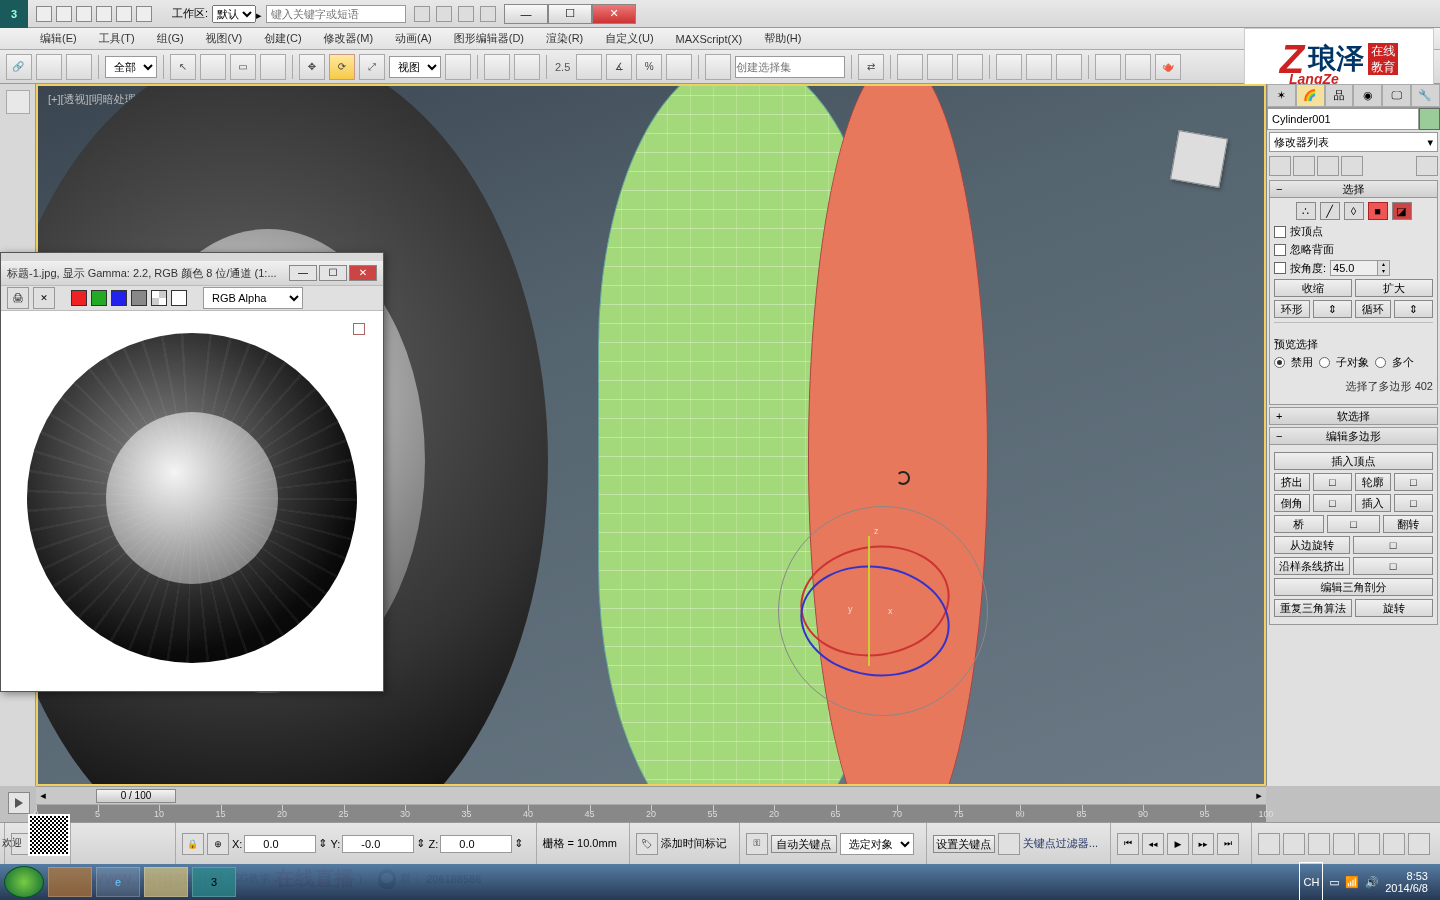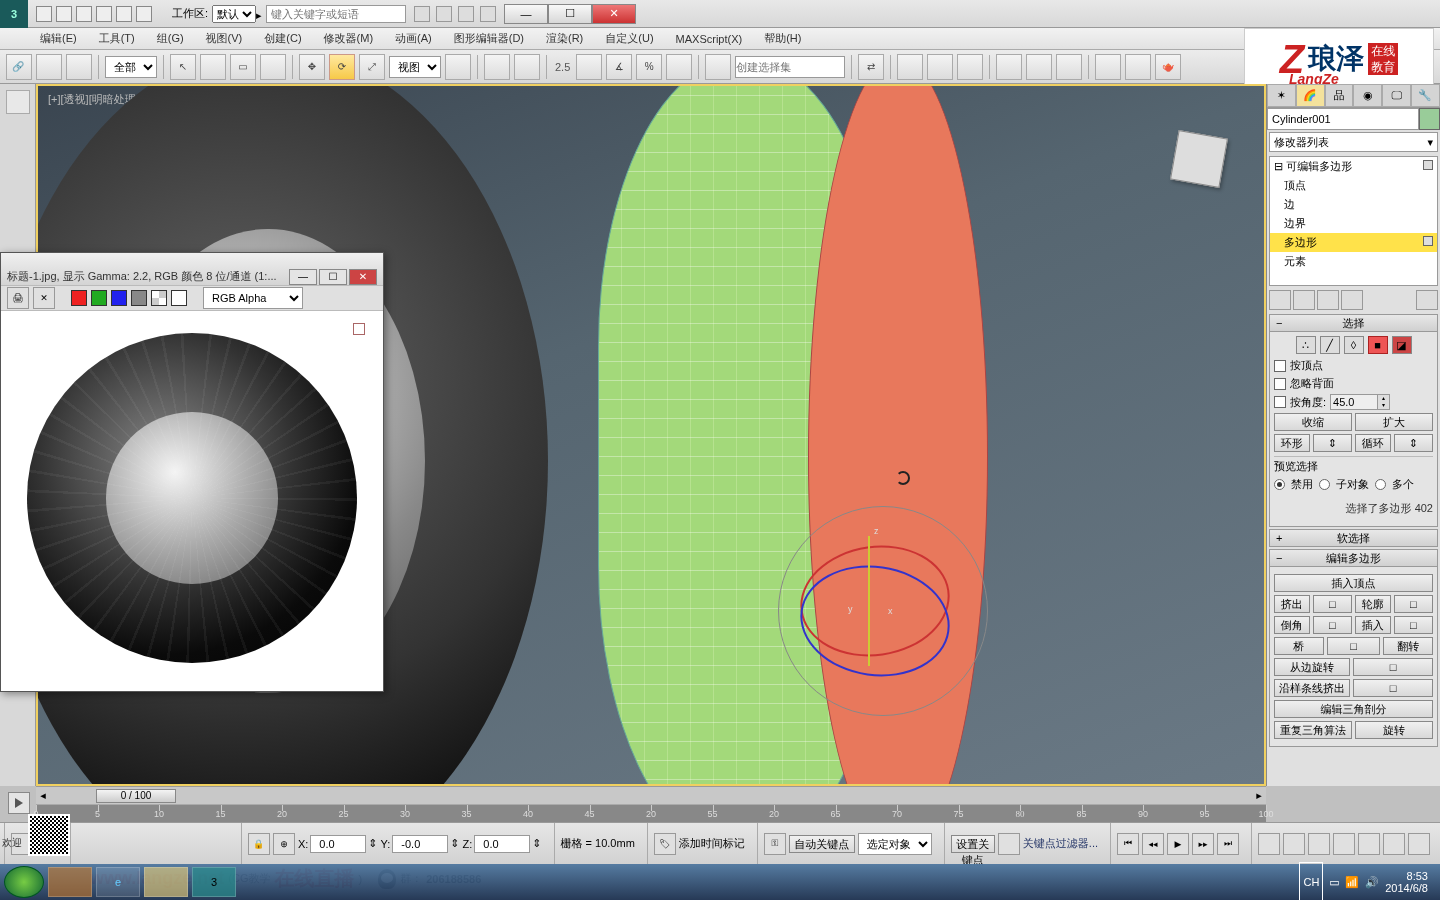--- a/index.html
+++ b/index.html
@@ -101,21 +101,21 @@
 .btn-row { display:flex; gap:3px; margin:3px 0; }
 .pbtn { flex:1; height:18px; border:1px solid #888; background:linear-gradient(#f0f0f0,#d8d8d8); text-align:center; line-height:16px; }
 .pbtn.small { padding: 0 2px; }
 .radio-row { display:flex; gap:6px; align-items:center; margin:3px 0; }
 .radio { width:11px;height:11px;border:1px solid #666;border-radius:50%;background:#fff;display:inline-flex;align-items:center;justify-content:center; }
 .radio.on::after { content:""; width:5px;height:5px;background:#333;border-radius:50%; }
 .status-txt { text-align:right; padding:6px 0; color:#333; }
 
 
 .imgwin { position:absolute; left:0; top:252px; width:384px; background:#d8d8d8; border:1px solid #555; box-shadow:2px 2px 8px rgba(0,0,0,.4); }
-.imgwin .tb { height:24px; background:linear-gradient(#f0f0f0,#d4d4d4); display:flex;align-items:flex-start;padding:16px 6px; }
+.imgwin .tb { height:24px; background:linear-gradient(#f0f0f0,#d4d4d4); display:flex;align-items:center;padding:0 6px;margin-top:8px; }
 .imgwin .tb .t { flex:1; color:#333; font-size:11px; white-space:nowrap; overflow:hidden; }
 .imgwin .wb { display:flex; gap:2px; }
 .imgwin .wb div { width:28px;height:16px;border:1px solid #888;background:#e4e4e4;text-align:center;line-height:14px;font-size:10px; }
 .imgwin .wb .cl { background:#c44;color:#fff; }
 .imgwin .tools { height:26px; background:#e0e0e0; display:flex;align-items:center;padding:0 6px;gap:4px;border-top:1px solid #bbb;border-bottom:1px solid #bbb; }
 .imgwin .sw { width:16px;height:16px;border:1px solid #333; }
 .imgwin .canvas { height:380px; background:#fff; padding:12px; position:relative; }
 .imgwin .crop { position:absolute; top:12px; right:18px; width:12px;height:12px;border:1px solid #a66; }
 .tire2 { width:330px;height:330px;margin:10px auto;border-radius:50%;background:radial-gradient(circle at 42% 38%,#888 0%,#333 45%,#0a0a0a 70%,#000 100%); position:relative; overflow:hidden; }
 .tire2::before { content:""; position:absolute; inset:24%; border-radius:50%; background:radial-gradient(circle at 40% 35%,#f4f4f4,#aaa 50%,#666); }
@@ -127,21 +127,21 @@
 .tl-knob { position:absolute; left:60px; width:80px; height:14px; background:linear-gradient(#f4f4f4,#ccc); border:1px solid #888; text-align:center; line-height:12px; font-size:10px; }
 .tl-ruler { height:18px; background:#888; position:relative; }
 .tl-tick { position:absolute; top:0; width:1px; height:6px; background:#ccc; }
 .tl-num { position:absolute; top:4px; color:#ddd; font-size:9px; transform:translateX(-50%); }
 
 
 .bottom { position:absolute; left:0; right:0; bottom:0; height:42px; background:linear-gradient(#e6e6e6,#d2d2d2); border-top:1px solid #999; display:flex; align-items:center; padding:0 4px; gap:6px; }
 .bottom .seg { display:flex; align-items:center; gap:3px; border-left:1px solid #aaa; padding:0 6px; height:100%; }
 .bot-btn { width:22px;height:22px;border:1px solid #999;background:#e0e0e0;display:flex;align-items:center;justify-content:center;font-size:9px; }
 .coord { display:flex;align-items:center;gap:2px; }
-.coord input { width:56px; height:18px; border:1px solid #999; background:#fff; padding:0 8px; }
+.coord input { width:72px; height:18px; border:1px solid #999; background:#fff; padding:0 18px; }
 .promo { position:absolute; left:90px; bottom:8px; font-size:15px; display:flex;align-items:center;gap:4px; }
 .promo .url { color:#c22; font-weight:bold; font-size:18px; }
 .promo .live { color:#c22; font-weight:bold; font-size:20px; }
 .qqgrp { display:flex;align-items:center;gap:4px; margin-left:12px; }
 .penguin { width:18px;height:20px;background:#222;border-radius:50% 50% 40% 40%; position:relative; }
 .penguin::after{content:"";position:absolute;left:3px;top:4px;width:12px;height:10px;background:#fff;border-radius:50%;}
 
 .win-taskbar { position:absolute; left:0; right:0; bottom:0; height:36px; background:linear-gradient(rgba(80,120,160,.95),rgba(30,50,80,.95)); display:flex;align-items:center;padding:0 4px; }
 .start { width:40px;height:32px;border-radius:50%;background:radial-gradient(circle,#7c4,#163); border:1px solid #052; }
 .task-ico { width:44px;height:30px; margin-left:4px; border:1px solid rgba(255,255,255,.2); background:rgba(255,255,255,.12); display:flex;align-items:center;justify-content:center; }
@@ -301,28 +301,20 @@
       <div class="cmd-tab">🖵</div>
       <div class="cmd-tab">🔧</div>
     </div>
     <div class="objname">
       <input value="Cylinder001" style="">
       <div class="sw"></div>
     </div>
     <div class="modlist-dd">
       <span>修改器列表</span>
         <span>▾</span>
-    </div>
-    <div class="modstack">
-      <div class="ms-item hdr">⊟ <span>可编辑多边形</span><span class="ms-sq"></span></div>
-      <div class="ms-item">顶点</div>
-      <div class="ms-item">边</div>
-      <div class="ms-item">边界</div>
-      <div class="ms-item sel"><span>多边形</span><span class="ms-sq"></span></div>
-      <div class="ms-item">元素</div>
     </div>
     <div class="modbtns">
       <div class="mbtn"></div>
       <div class="mbtn"></div>
       <div class="mbtn"></div>
       <div class="mbtn"></div>
       <div class="mbtn"></div>
     </div>
 
     <div class="rollout">
@@ -357,21 +349,21 @@
         <div class="btn-row">
           <div class="pbtn">收缩</div>
           <div class="pbtn">扩大</div>
         </div>
         <div class="btn-row">
           <div class="pbtn">环形</div>
           <div class="pbtn small">⇕</div>
           <div class="pbtn">循环</div>
           <div class="pbtn small">⇕</div>
         </div>
-        <div style="border-top:1px solid #bbb;margin:4px 0 2px;padding-top:2px">预览选择</div>
+        <div style="border-top:1px solid #bbb;margin:4px 0 2px;padding-top:14px">预览选择</div>
         <div class="radio-row">
           <span class="radio on"></span>
             <span>禁用</span>
           <span class="radio"></span>
             <span>子对象</span>
           <span class="radio"></span>
             <span>多个</span>
         </div>
         <div class="status-txt">选择了多边形 402</div>
       </div>
@@ -511,21 +503,21 @@
   <div class="seg">
     <div class="bot-btn">🏷</div>
     <span>添加时间标记</span>
   </div>
   <div class="seg">
     <div class="bot-btn">⚿</div>
     <div class="pbtn" style="width:66px">自动关键点</div>
     <select class="tsel"><option>选定对象</option></select>
   </div>
   <div class="seg">
-    <div class="pbtn" style="width:44px">设置关键点</div>
+    <div class="pbtn" style="width:62px">设置关键点</div>
     <div class="bot-btn"></div>
     <span style="color:#236">关键点过滤器...</span>
   </div>
   <div class="seg">
     <div class="bot-btn">⏮</div>
     <div class="bot-btn">◂◂</div>
     <div class="bot-btn">▶</div>
     <div class="bot-btn">▸▸</div>
     <div class="bot-btn">⏭</div>
   </div>

